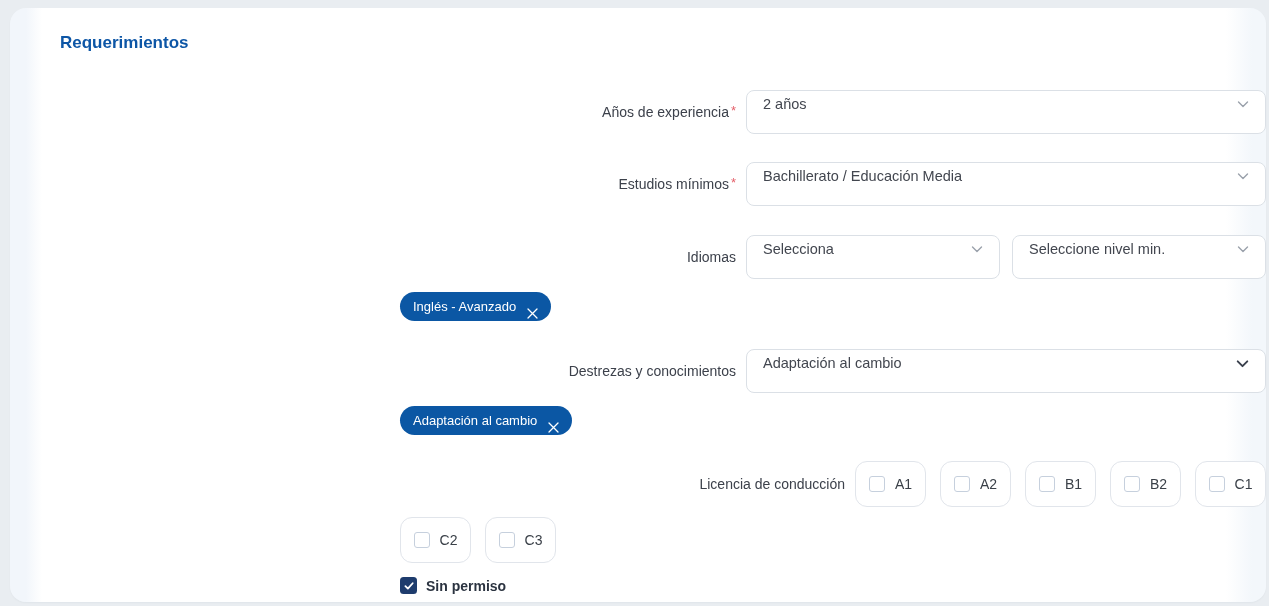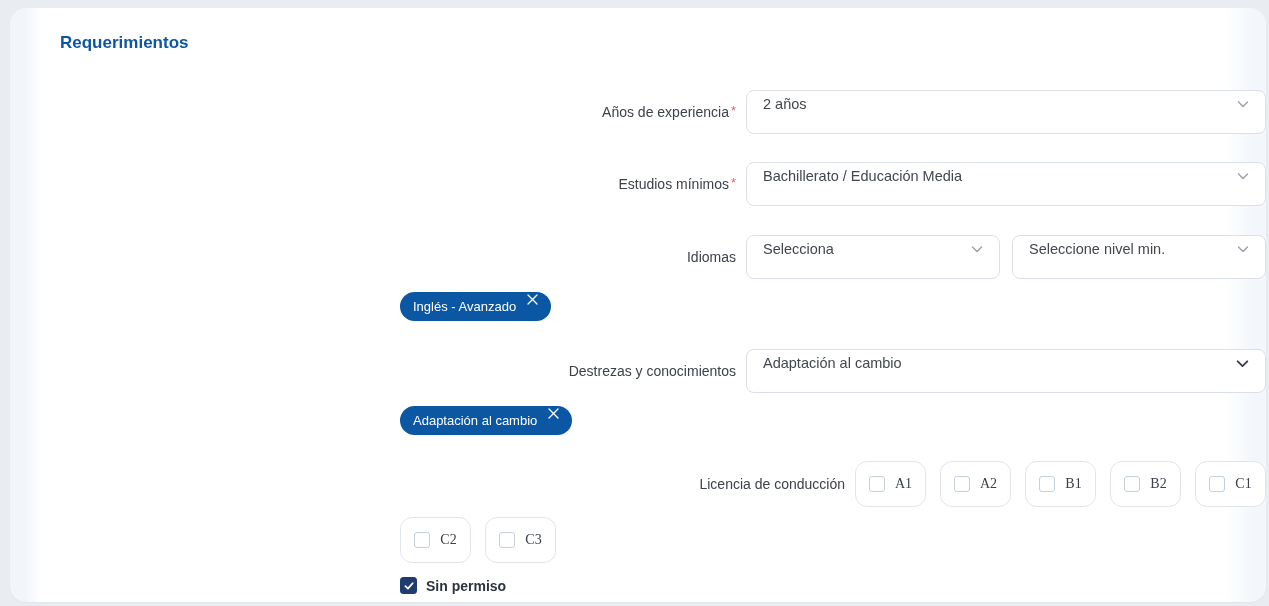--- a/index.html
+++ b/index.html
@@ -79,21 +79,21 @@
     display: flex;
     align-items: center;
   }
   .tag {
     height: 29px;
     box-sizing: border-box;
     background: #0b57a4;
     color: #ffffff;
     border-radius: 15px;
     display: inline-flex;
-    align-items: flex-start;
+    align-items: flex-end;
     padding: 0 11px 0 13px;
     font-size: 13px;
     line-height: 29px;
   }
   .tag .x-icon {
     display: flex;
     align-items: center;
     margin-left: 9px;
     cursor: pointer;
   }
@@ -103,21 +103,20 @@
     height: 46px;
     box-sizing: border-box;
     border: 1px solid #e1e5eb;
     border-radius: 12px;
     background: #ffffff;
     display: flex;
     align-items: center;
     justify-content: center;
     gap: 10px;
     cursor: pointer;
-    font-family: Liberation Serif, serif;
   }
   .chip .cb {
     width: 16px;
     height: 16px;
     box-sizing: border-box;
     border: 1.5px solid #c6d0dd;
     border-radius: 3px;
     background: #fff;
   }
   .chip .chip-label {

